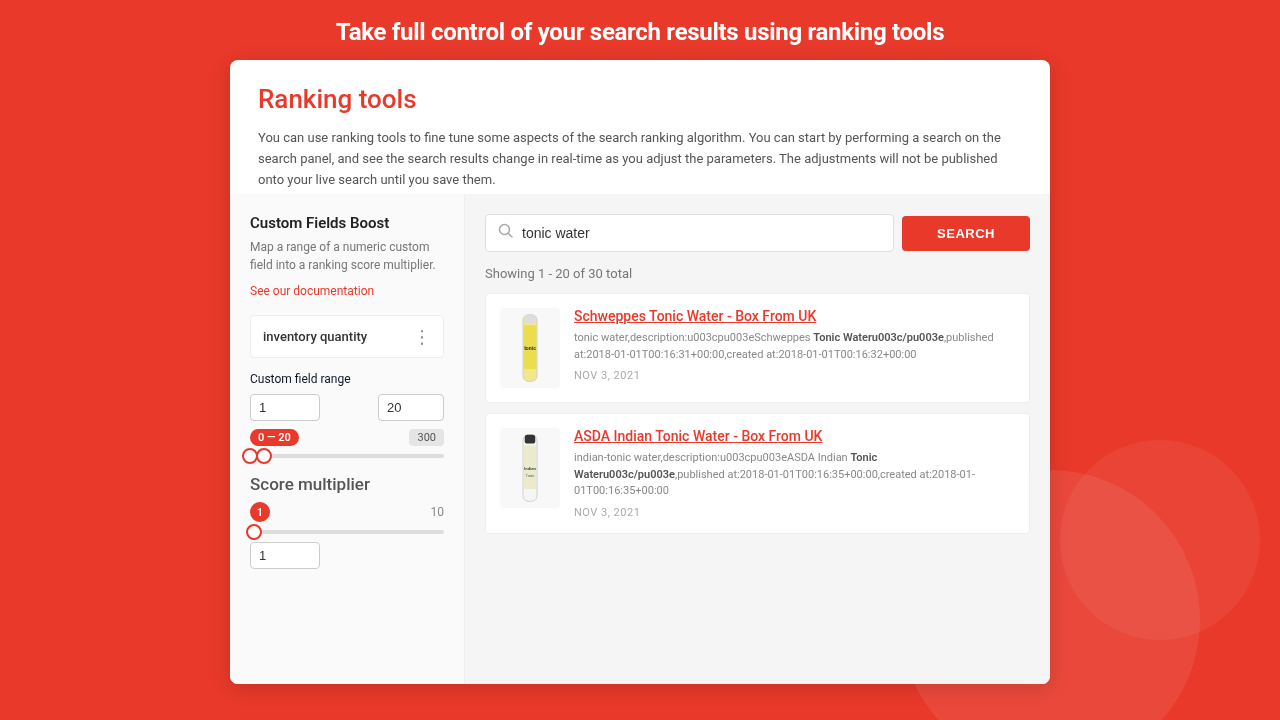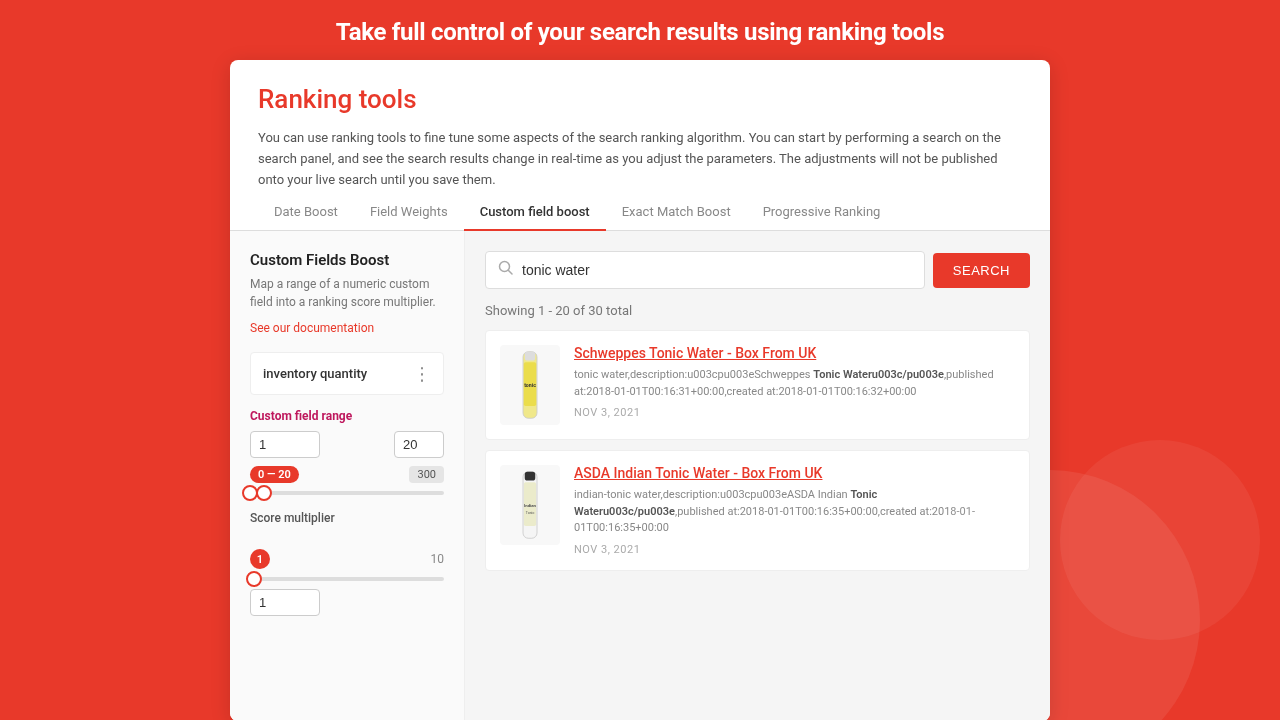--- a/index.html
+++ b/index.html
@@ -170,37 +170,37 @@
     }
 
     .stat-item span {
       font-size: 13px;
       font-weight: 500;
       color: #333;
     }
 
     .field-section-label {
       font-size: 12px;
-      color: #be185d;
+      color: #0f172a;
       margin-bottom: 8px;
-      font-weight: 700;
+      font-weight: 400;
       margin-top: 14px;
     }
 
     .range-input {
       width: 70px;
       border: 1px solid #ccc;
       border-radius: 4px;
       padding: 5px 8px;
       font-size: 13px;
       color: #333;
     }
 
     .range-input-right {
-      width: 50px;
+      width: 66px;
       border: 1px solid #ccc;
       border-radius: 4px;
       padding: 5px 8px;
       font-size: 13px;
       color: #333;
       margin-left: auto;
     }
 
     .range-inputs-wrapper {
       display: flex;
@@ -274,23 +274,23 @@
       height: 16px;
       background: white;
       border: 2px solid #e8392a;
       border-radius: 50%;
       top: -6px;
       left: 7%;
       transform: translateX(-50%);
     }
 
     .score-section-label {
-      font-size: 12px;
+      font-size: 17px;
       color: #555;
-      margin-bottom: 24px;
+      margin-bottom: 8px;
       font-weight: 500;
     }
 
     .score-slider-container {
       margin-bottom: 12px;
     }
 
     .score-labels {
       display: flex;
       justify-content: space-between;
@@ -395,23 +395,23 @@
       color: #333;
       padding: 10px 0;
       background: transparent;
     }
 
     .search-btn {
       background: #e8392a;
       color: white;
       border: none;
       border-radius: 4px;
-      padding: 10px 20px;
-      font-size: 13px;
-      font-weight: 400;
+      padding: 10px 35px;
+      font-size: 13px;
+      font-weight: 700;
       cursor: pointer;
       letter-spacing: 0.5px;
     }
 
     .toggle-row {
       display: flex;
       align-items: center;
       gap: 10px;
       margin-bottom: 8px;
     }
@@ -513,27 +513,20 @@
 <div class="bg-circle-2"></div>
 
 <h1 class="header-title">Take full control of your search results using ranking tools</h1>
 
 <div class="main-card">
   <div class="card-header">
     <h2 class="card-title">Ranking tools</h2>
     <p class="card-description">You can use ranking tools to fine tune some aspects of the search ranking algorithm. You can start by performing a search on the search panel, and see the search results change in real-time as you adjust the parameters. The adjustments will not be published onto your live search until you save them.</p>
   </div>
 
-  <div class="tabs">
-    <div class="tab">Date Boost</div>
-    <div class="tab">Field Weights</div>
-    <div class="tab active">Custom field boost</div>
-    <div class="tab">Exact Match Boost</div>
-    <div class="tab">Progressive Ranking</div>
-  </div>
 
   <div class="content-area">
 
     <div class="left-panel">
       <div class="panel-title">Custom Fields Boost</div>
       <div class="panel-desc">Map a range of a numeric custom field into a ranking score multiplier.</div>
       <a class="doc-link">See our documentation</a>
 
       <div class="inventory-header">
         <span class="inventory-label">inventory quantity</span>

